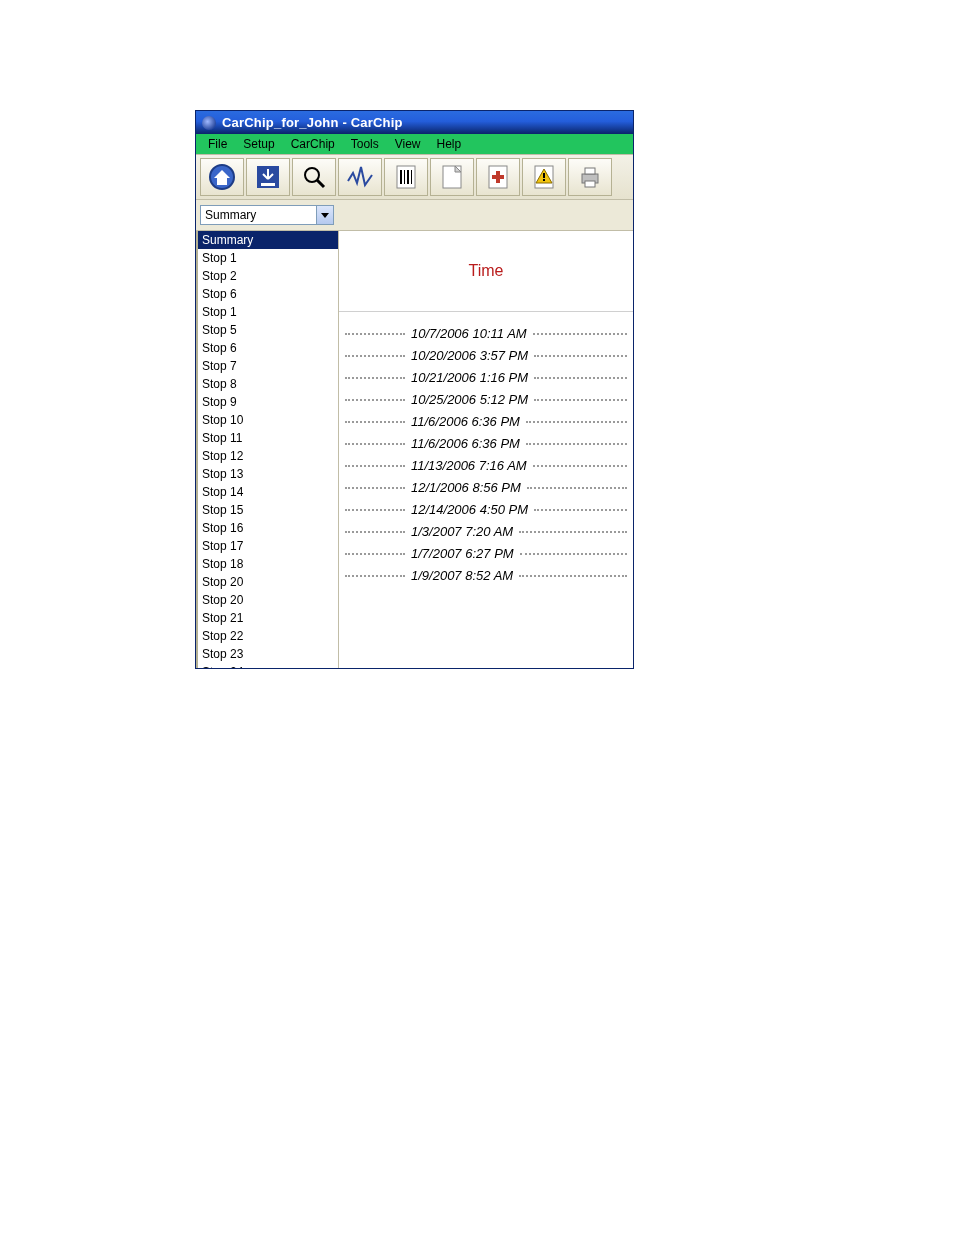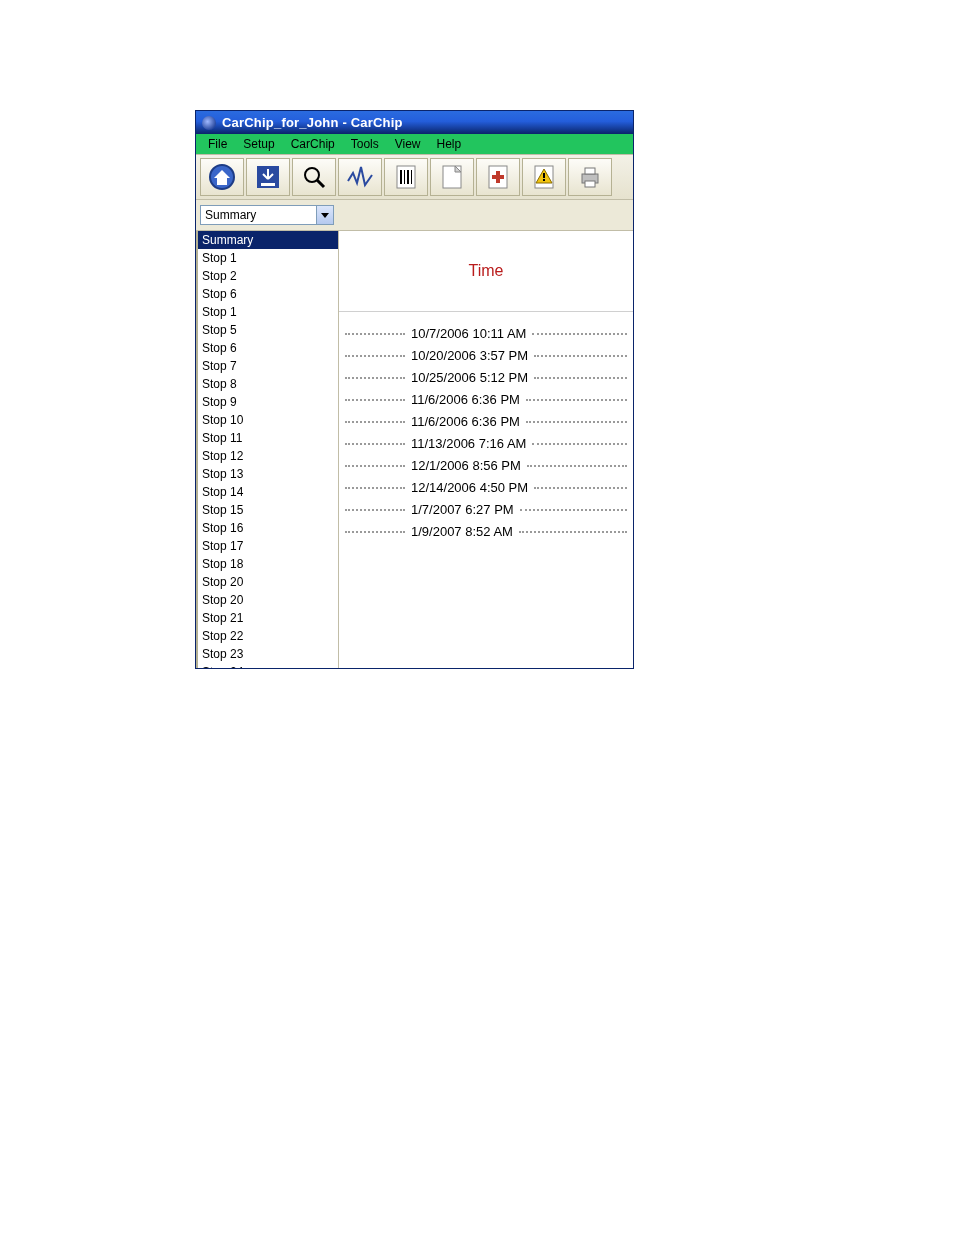--- a/index.html
+++ b/index.html
@@ -153,20 +153,21 @@
   .time-row .leader {
     flex: 0 0 auto;
     width: 60px;
     border-bottom: 2px dotted #9a9a9a;
     margin: 0 6px 4px 6px;
     height: 6px;
   }
   .time-row .time-text {
     flex: 0 0 auto;
     white-space: nowrap;
+    font-style: italic;
   }
   .time-row .tail {
     flex: 1;
     border-bottom: 2px dotted #9a9a9a;
     margin: 0 6px 4px 6px;
     height: 6px;
   }
 </style>
 </head>
 <body>
@@ -318,20 +319,25 @@
               <span class="time-text">10/7/2006 10:11 AM</span>
               <span class="tail"></span>
             </div>
             <div class="time-row">
               <span class="leader"></span>
               <span class="time-text">10/20/2006 3:57 PM</span>
               <span class="tail"></span>
             </div>
             <div class="time-row">
               <span class="leader"></span>
+              <span class="time-text">10/21/2006 1:16 PM</span>
+              <span class="tail"></span>
+            </div>
+            <div class="time-row">
+              <span class="leader"></span>
               <span class="time-text">10/25/2006 5:12 PM</span>
               <span class="tail"></span>
             </div>
             <div class="time-row">
               <span class="leader"></span>
               <span class="time-text">11/6/2006 6:36 PM</span>
               <span class="tail"></span>
             </div>
             <div class="time-row">
               <span class="leader"></span>
@@ -344,20 +350,25 @@
               <span class="tail"></span>
             </div>
             <div class="time-row">
               <span class="leader"></span>
               <span class="time-text">12/1/2006 8:56 PM</span>
               <span class="tail"></span>
             </div>
             <div class="time-row">
               <span class="leader"></span>
               <span class="time-text">12/14/2006 4:50 PM</span>
+              <span class="tail"></span>
+            </div>
+            <div class="time-row">
+              <span class="leader"></span>
+              <span class="time-text">1/3/2007 7:20 AM</span>
               <span class="tail"></span>
             </div>
             <div class="time-row">
               <span class="leader"></span>
               <span class="time-text">1/7/2007 6:27 PM</span>
               <span class="tail"></span>
             </div>
             <div class="time-row">
               <span class="leader"></span>
               <span class="time-text">1/9/2007 8:52 AM</span>

